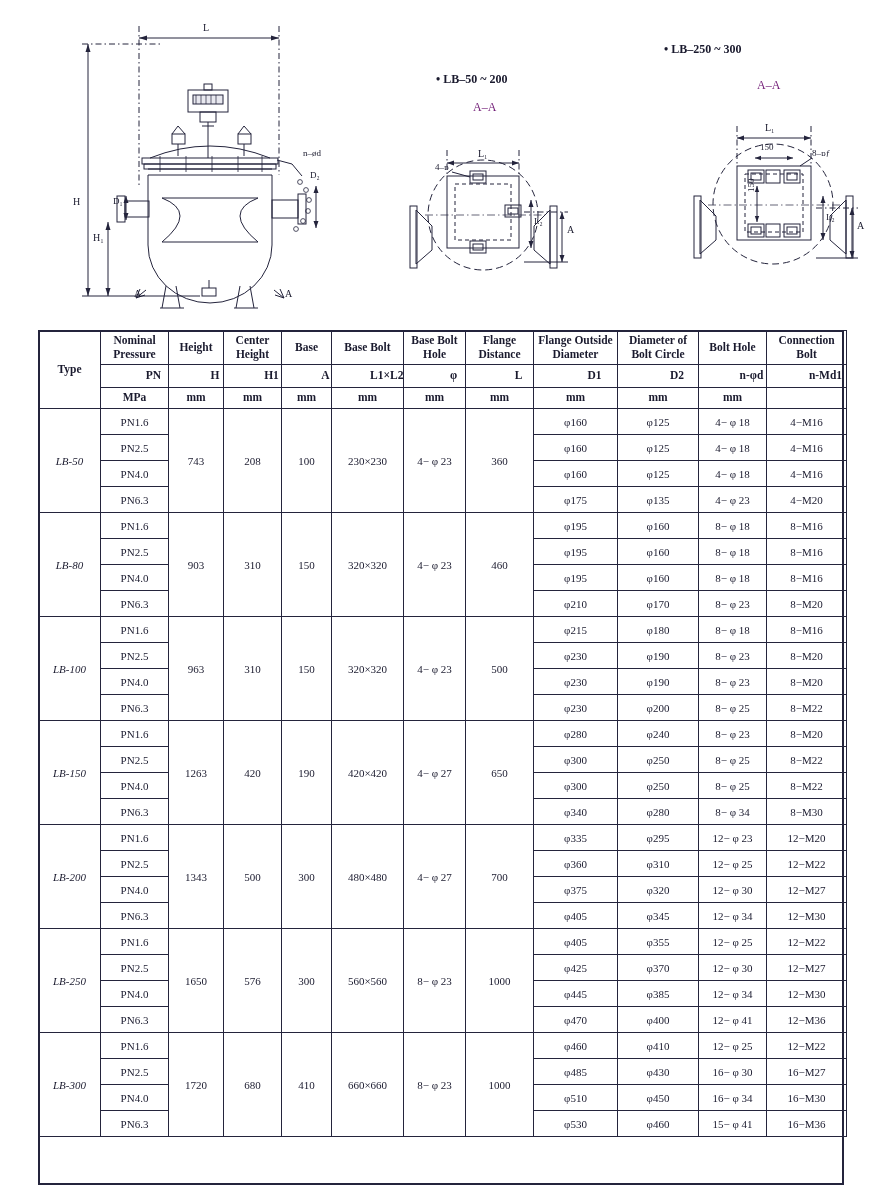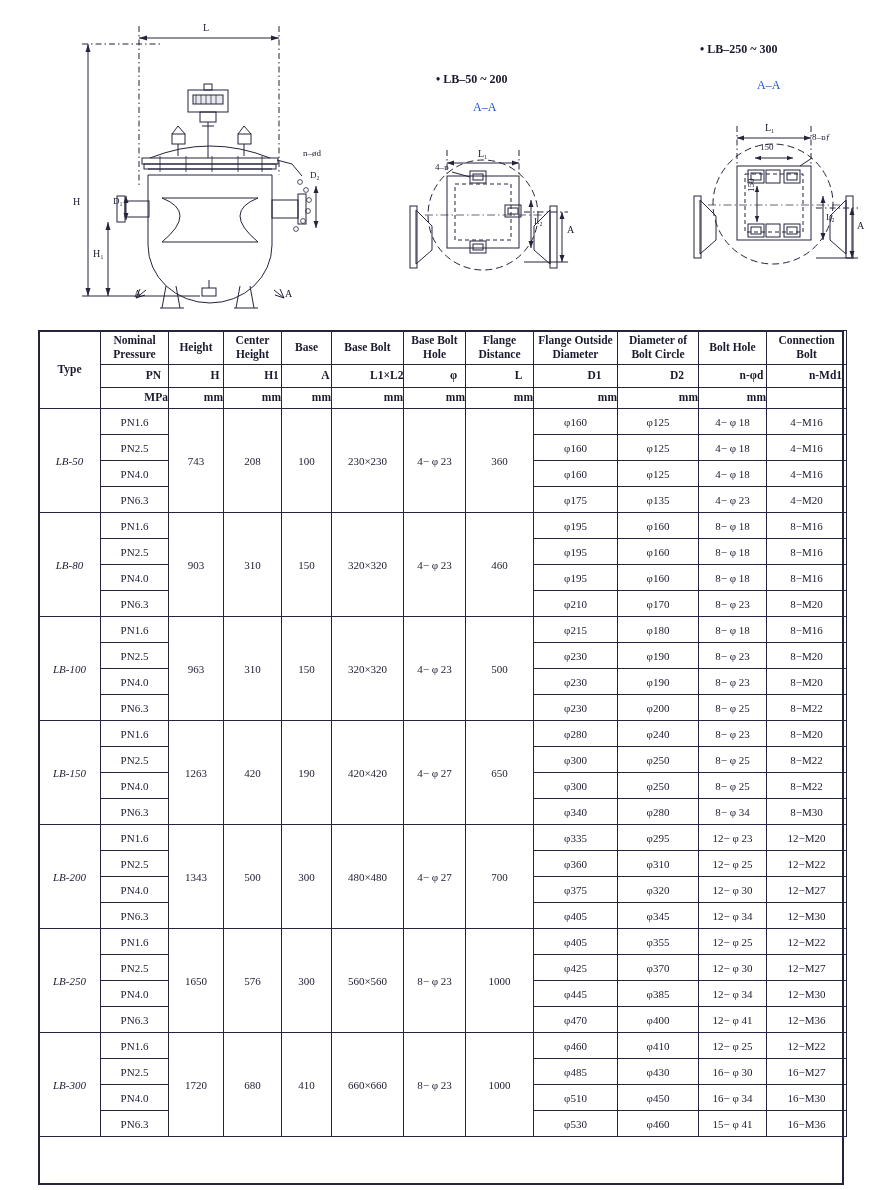--- a/index.html
+++ b/index.html
@@ -32,21 +32,21 @@
     font-family: "Liberation Serif", serif;
     font-weight: bold;
     font-size: 12px;
     color: #1a1a2e;
     white-space: nowrap;
   }
   .drawing-sub {
     position: absolute;
     font-family: "Liberation Serif", serif;
     font-size: 12px;
-    color: #1d4ed8;
+    color: #701a75;
     white-space: nowrap;
   }
   .dim-label {
     position: absolute;
     font-family: "Liberation Serif", serif;
     font-size: 10px;
     color: #1a1a2e;
     white-space: nowrap;
   }
   .dim-label.small { font-size: 9px; }
@@ -74,21 +74,21 @@
     padding: 0;
     height: 25px;
     color: #1a1a2e;
   }
   table.spec thead td {
     font-weight: bold;
     font-size: 11.5px;
     line-height: 1.18;
   }
   thead td.hdr-title { height: auto; padding: 3px 1px; }
-  thead td.unitrow { height: 20px; font-weight: bold; text-align: right; }
+  thead td.unitrow { height: 20px; font-weight: bold; }
   thead td.symrow { height: 22px; font-weight: bold; padding-left: 38px; }
   td.type-cell { font-size: 12px; font-style: italic; }
   .thick-top { border-top: 2px solid #24243c; }
   .outer-frame {
     position: absolute;
     left: 38px;
     top: 330px;
     width: 806px;
     height: 855px;
     border: 2px solid #24243c;
@@ -293,40 +293,40 @@
         <path d="M830 216 l16 -16 v54 l-16 -14 z"></path>
         <rect x="846" y="196" width="7" height="62"></rect>
         <line x1="708" y1="205" x2="840" y2="205" stroke-dasharray="8,3,1.5,3" stroke-width="0.7"></line>
       </g>
     </svg>
     </div>
 
     <div class="drawing-caption" style="left:436px; top:72px;">• LB–50 ~ 200</div>
     <div class="drawing-sub" style="left:473px; top:100px;">A–A</div>
 
-    <div class="drawing-caption" style="left:700px; top:42px;">• LB–250 ~ 300</div>
+    <div class="drawing-caption" style="left:664px; top:42px;">• LB–250 ~ 300</div>
     <div class="drawing-sub" style="left:757px; top:78px;">A–A</div>
 
     <div class="dim-label" style="left:203px; top:22px;">L</div>
     <div class="dim-label" style="left:73px; top:196px;">H</div>
-    <div class="dim-label" style="left:93px; top:248px;text-align:right;">H₁</div>
+    <div class="dim-label" style="left:93px; top:232px;text-align:right;">H₁</div>
     <div class="dim-label small" style="left:113px; top:196px;">D₁</div>
     <div class="dim-label small" style="left:310px; top:170px;">D₂</div>
     <div class="dim-label small" style="left:303px; top:148px;">n–ød</div>
     <div class="dim-label" style="left:134px; top:288px;">A</div>
     <div class="dim-label" style="left:285px; top:288px;">A</div>
 
     <div class="dim-label" style="left:478px; top:148px;">L₁</div>
     <div class="dim-label small" style="left:435px; top:162px;">4–ɒ</div>
     <div class="dim-label small" style="left:534px; top:216px;">L₂</div>
     <div class="dim-label" style="left:567px; top:224px;">A</div>
 
     <div class="dim-label" style="left:765px; top:122px;">L₁</div>
     <div class="dim-label small" style="left:760px; top:142px;">150</div>
-    <div class="dim-label small" style="left:812px; top:132px;">8–ɒƒ</div>
+    <div class="dim-label small" style="left:812px; top:148px;">8–ɒƒ</div>
     <div class="dim-label small" style="left:746px; top:192px; transform:rotate(-90deg); transform-origin: left top;">150</div>
     <div class="dim-label small" style="left:826px; top:212px;">L₂</div>
     <div class="dim-label" style="left:857px; top:220px;">A</div>
   </div>
 
   <div class="table-wrap">
     <table class="spec">
       <colgroup>
         <col style="width:62px">
           <col style="width:68px">

